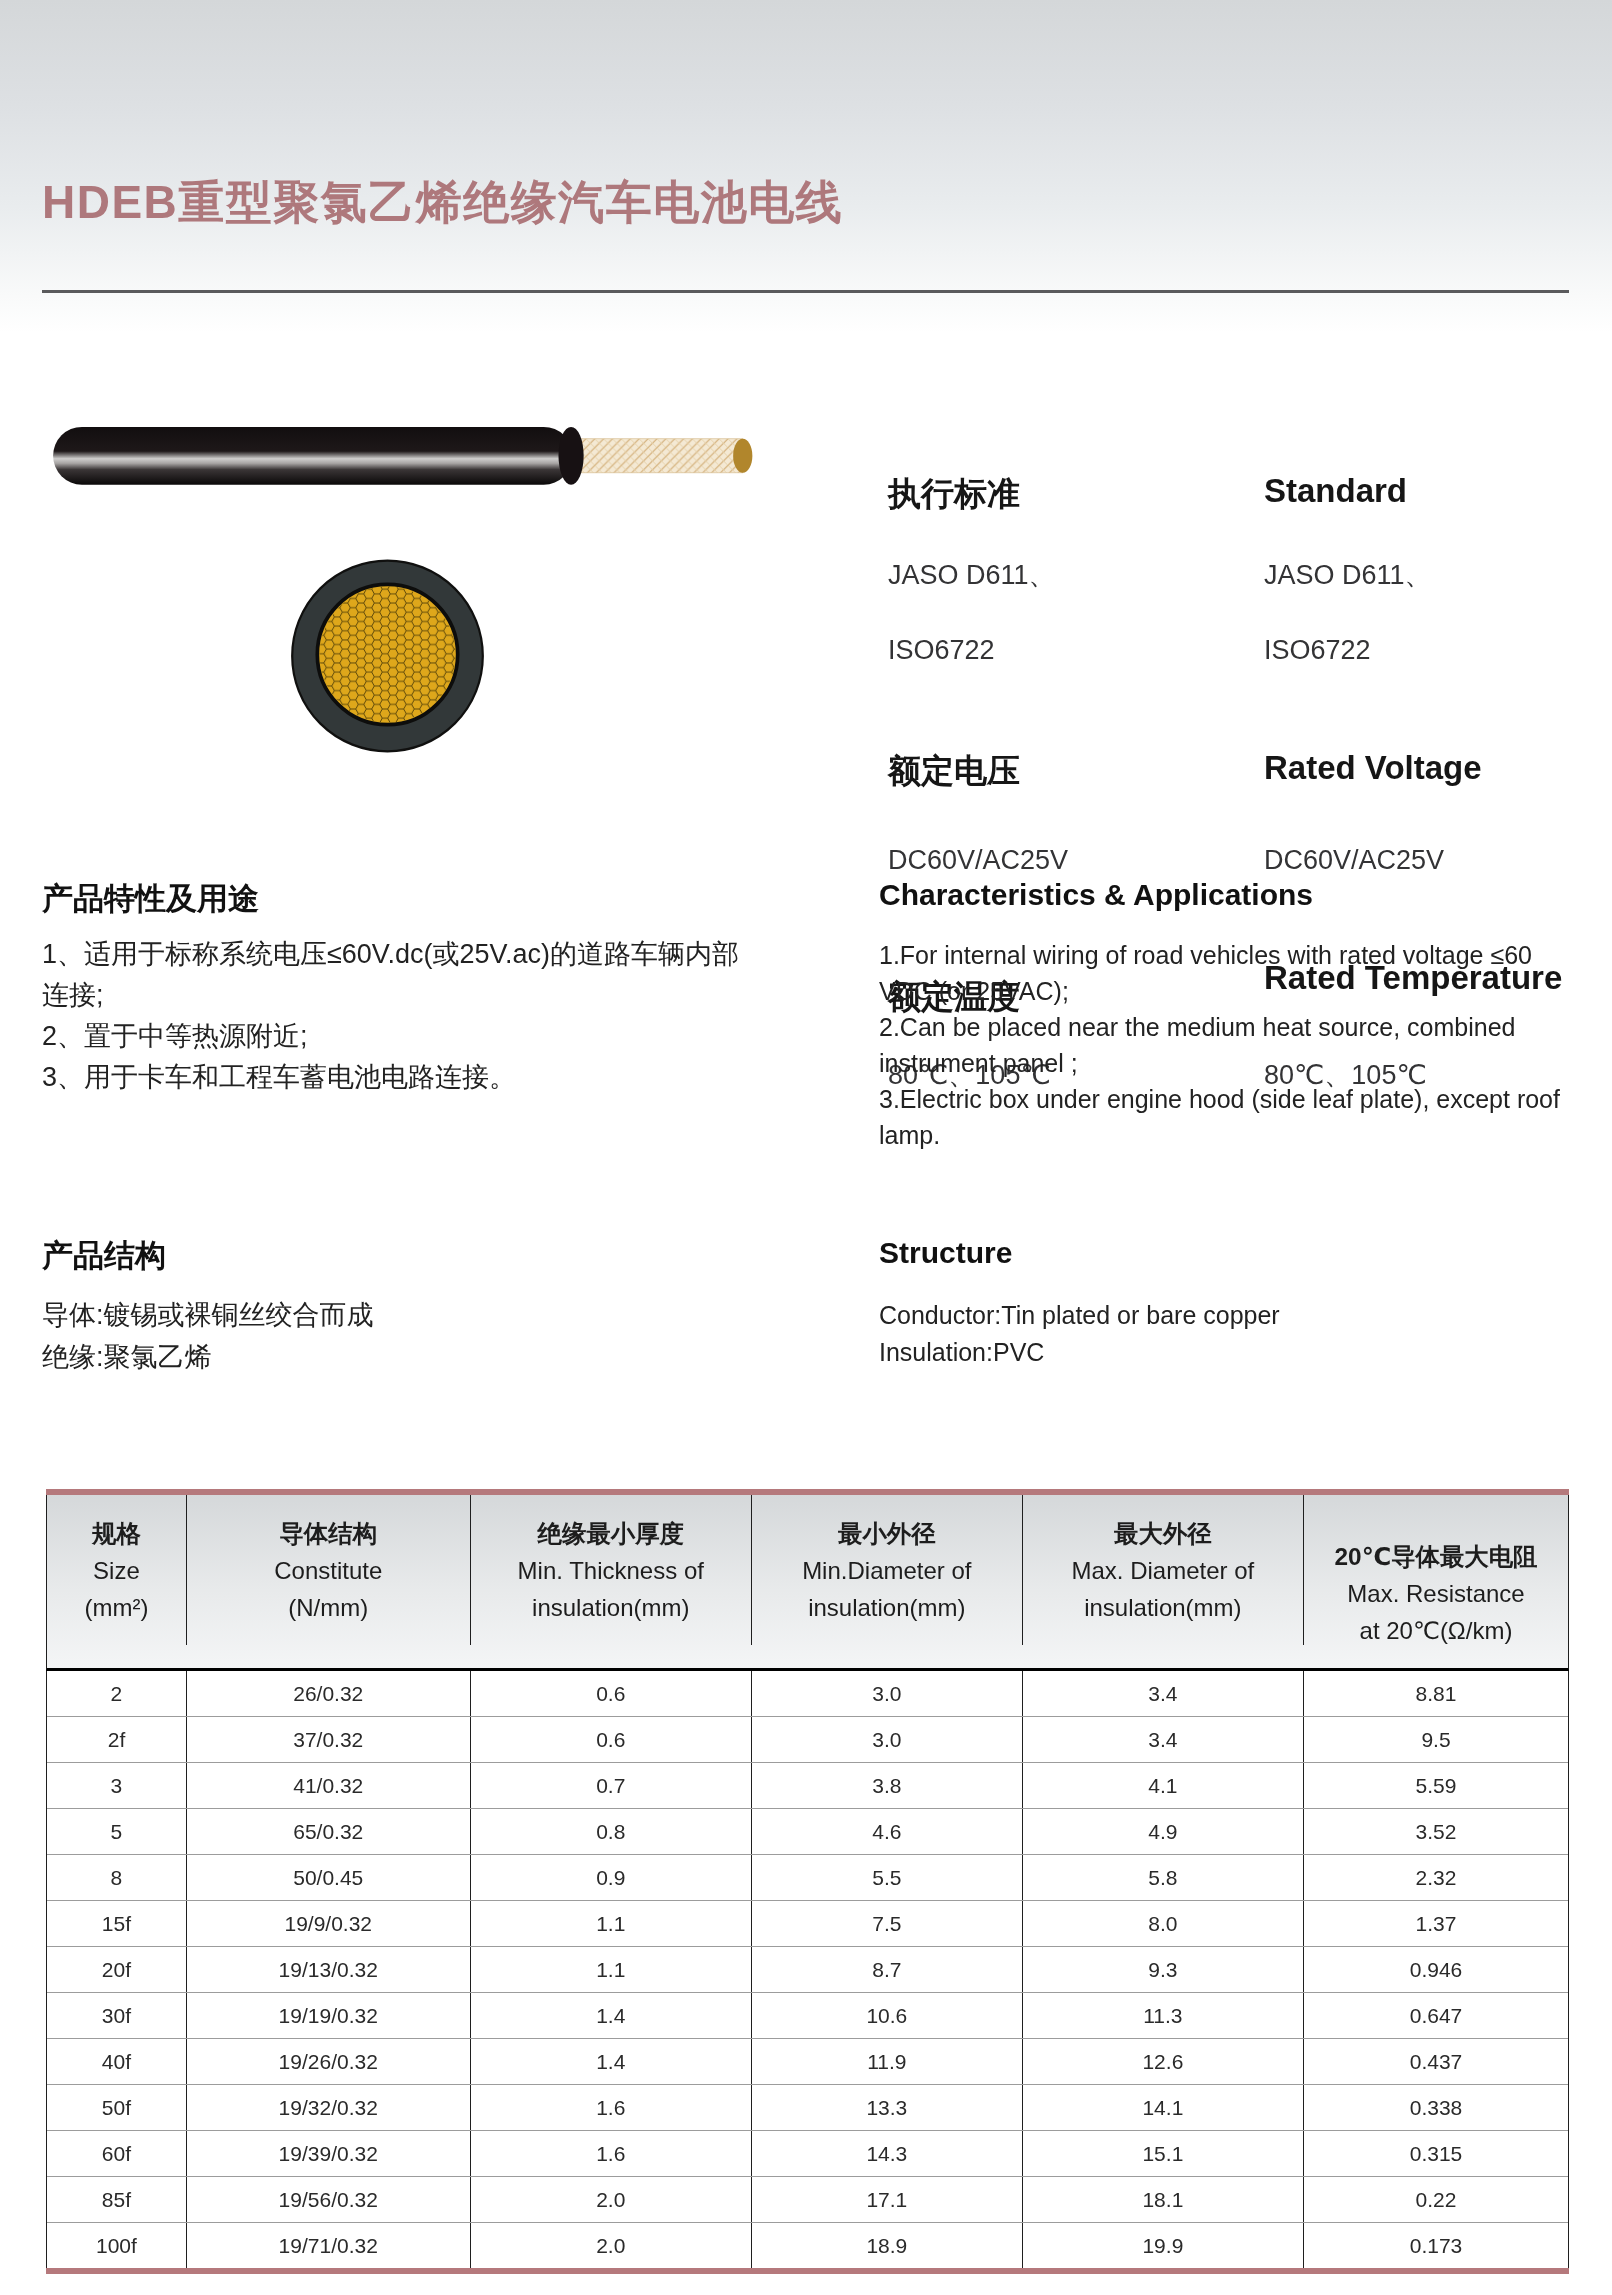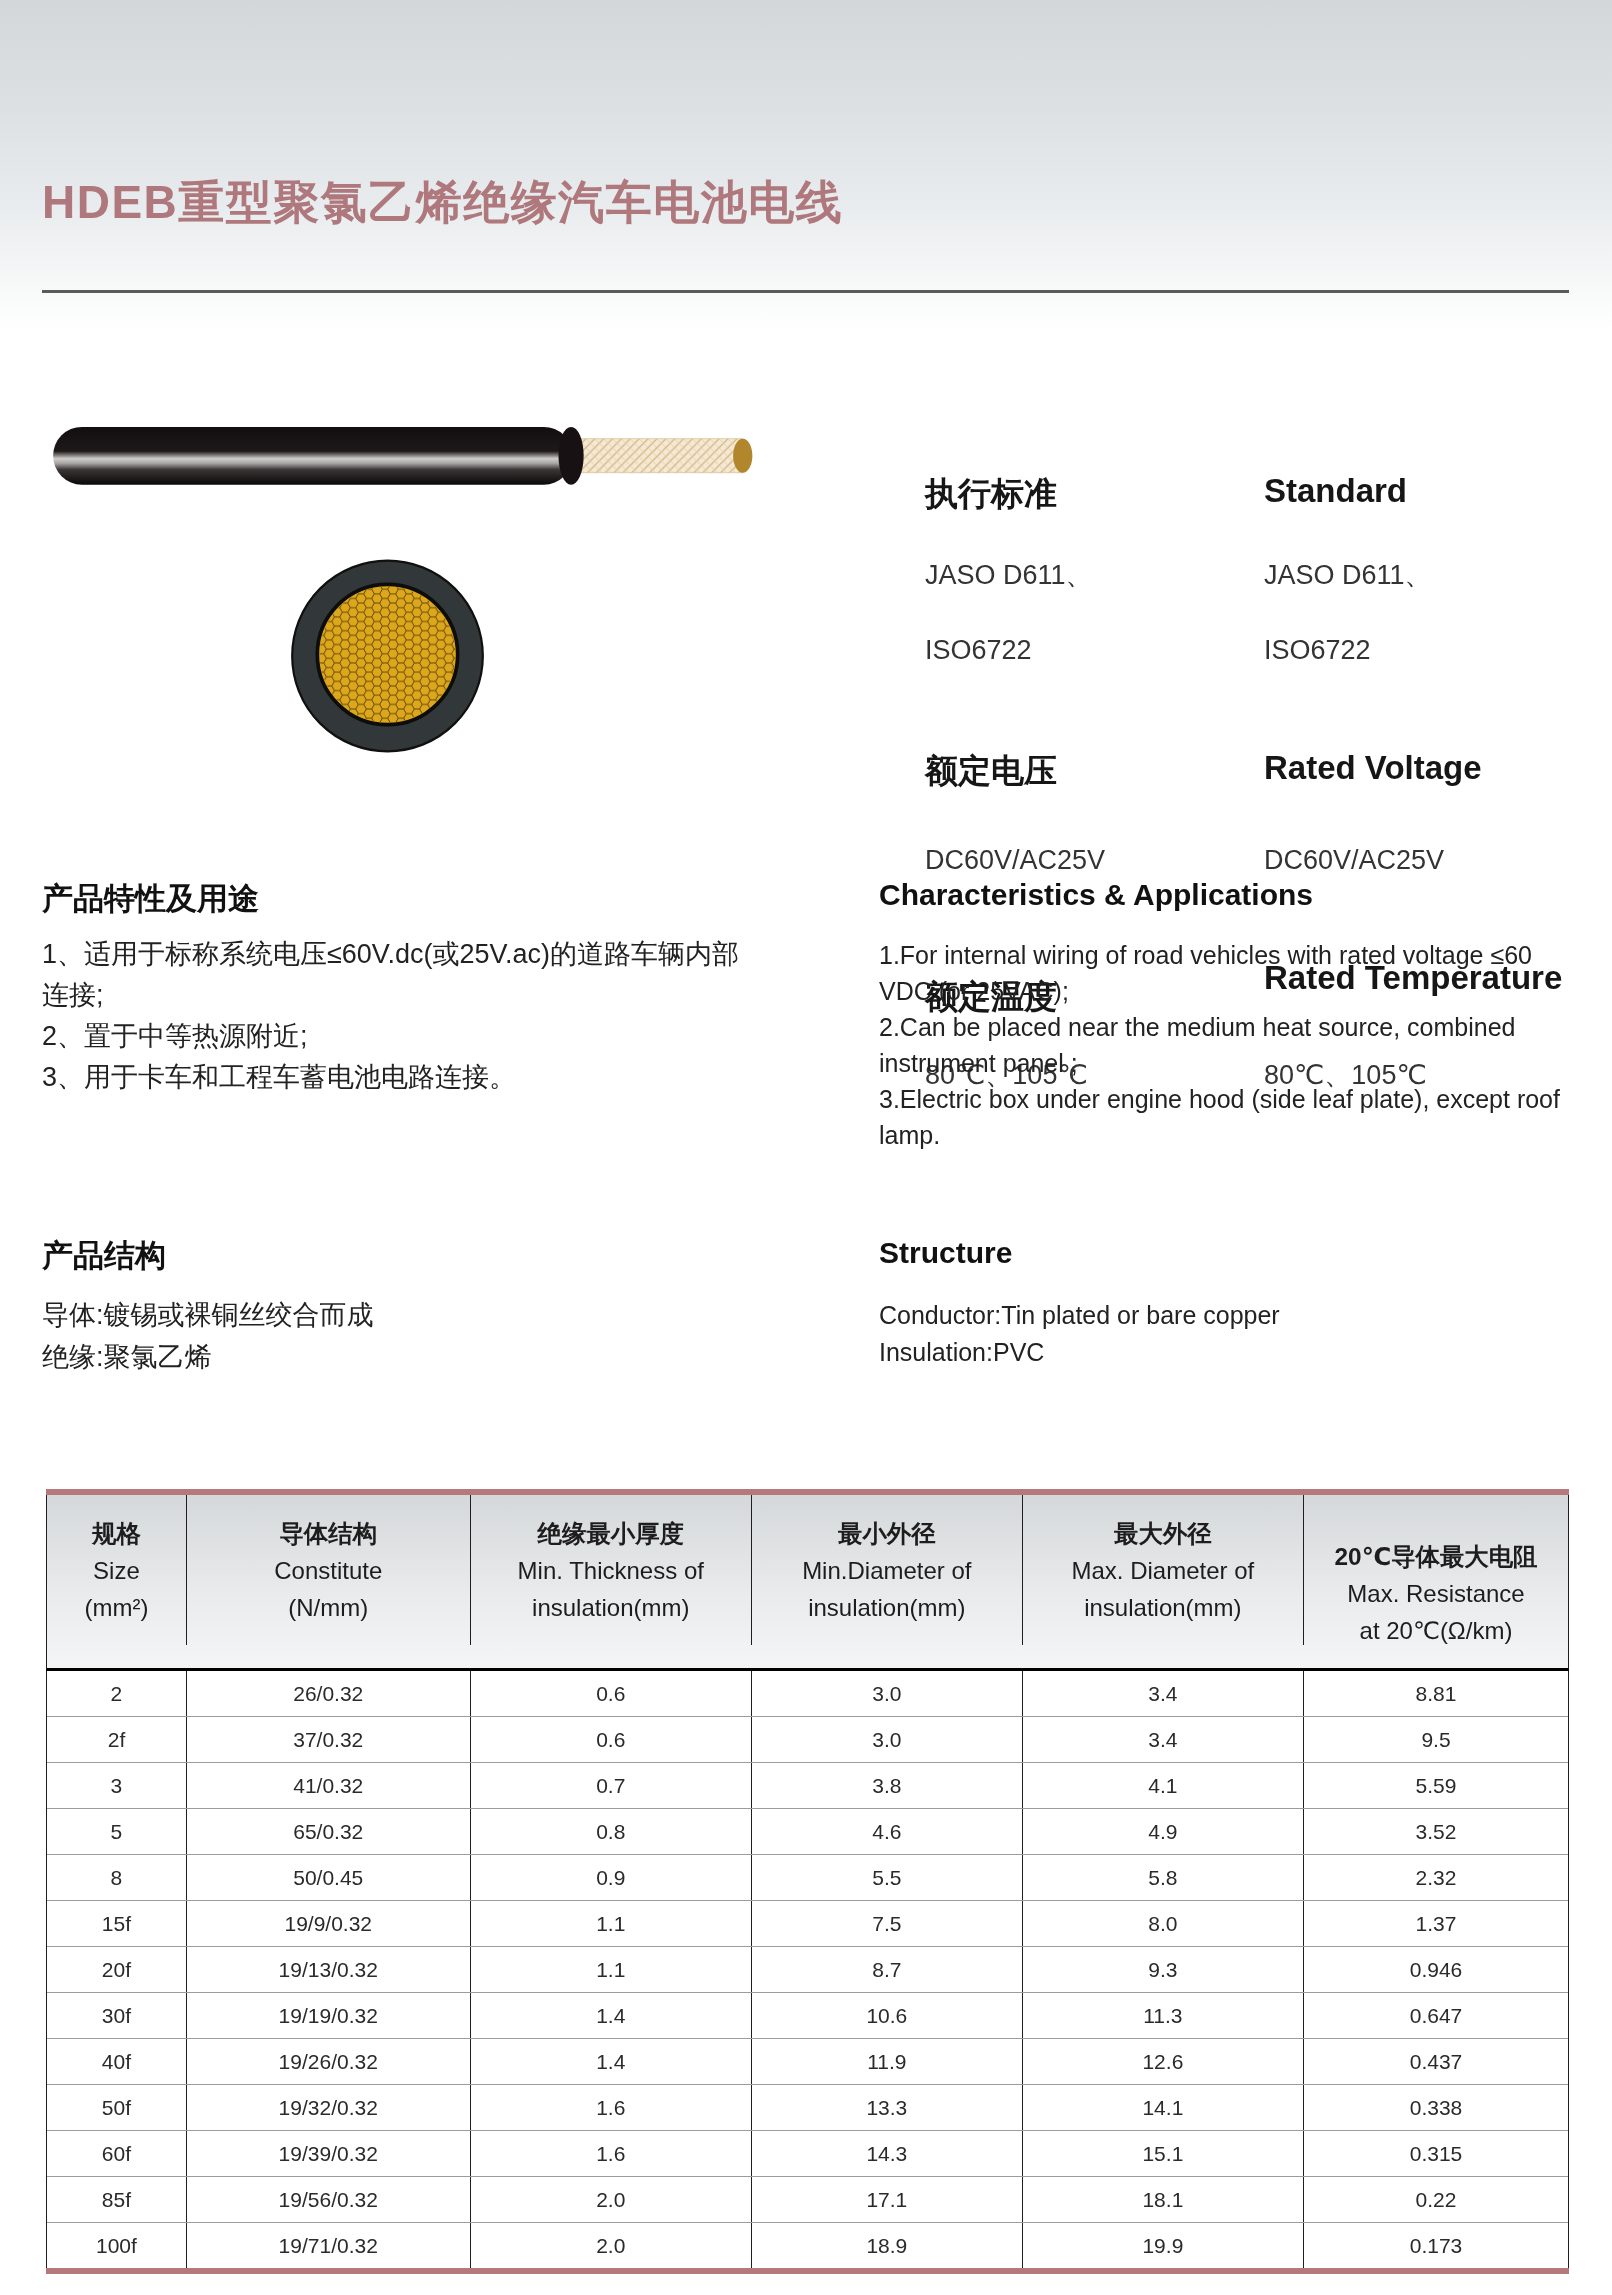--- a/index.html
+++ b/index.html
@@ -10,21 +10,21 @@
     background-size:100% 341px;
   }
   .abs{position:absolute;}
   .page-title{left:42px;top:149px;font-size:46px;font-weight:bold;color:#ae787c;letter-spacing:1.5px;margin-top:23px;}
   .page-subtitle{left:42px;top:231px;font-size:30px;color:#6b6b6d;letter-spacing:0.4px;}
   .page-subtitle .bold{font-weight:bold;color:#515153;}
   .title-divider{left:42px;top:290px;width:1527px;height:3px;background:#5a5a5c;}
 
   
   .std-item{position:absolute;white-space:nowrap;}
-  .std-cn{left:888px;margin-left:37px;}
+  .std-cn{left:888px;}
   .std-en{left:1264px;}
   .std-heading{font-size:33px;font-weight:bold;color:#161616;}
   .std-text{font-size:27px;color:#333335;}
 
   .sec-heading-cn{font-size:31px;font-weight:bold;color:#111;white-space:nowrap;}
   .sec-heading-en{font-size:30px;font-weight:bold;color:#111;white-space:nowrap;}
   .body-lines-cn{font-size:27px;color:#222;line-height:41px;white-space:nowrap;}
   .body-lines-en{font-size:25px;color:#222;line-height:36px;white-space:nowrap;}
   .struct-lines-cn{font-size:27px;color:#222;line-height:42px;white-space:nowrap;}
   .struct-lines-en{font-size:25px;color:#222;line-height:37px;white-space:nowrap;}

